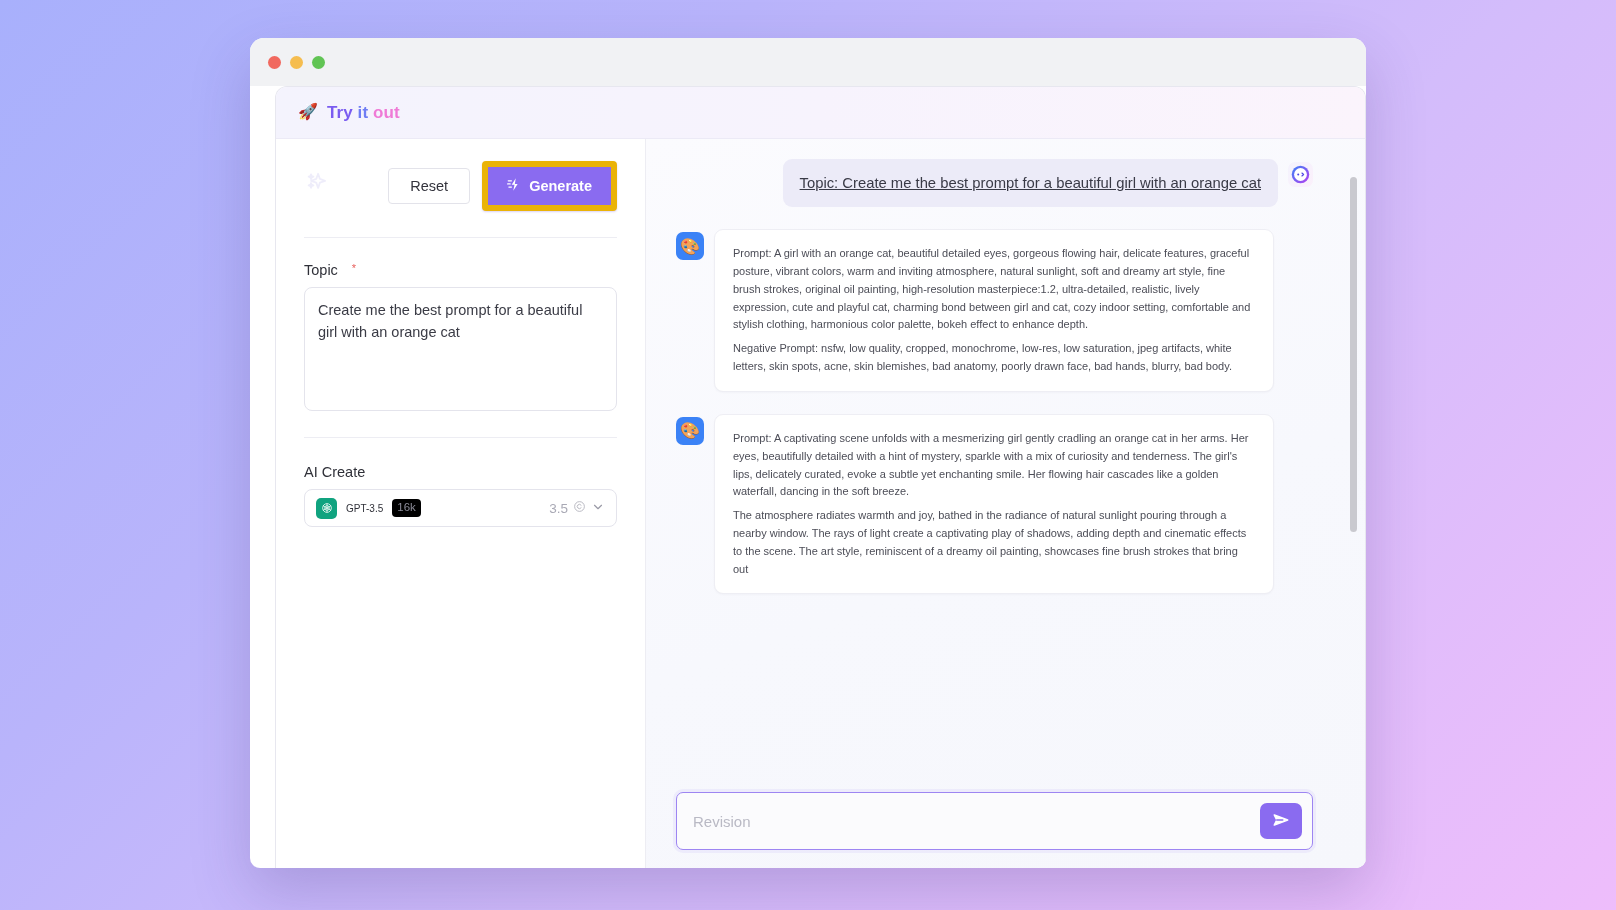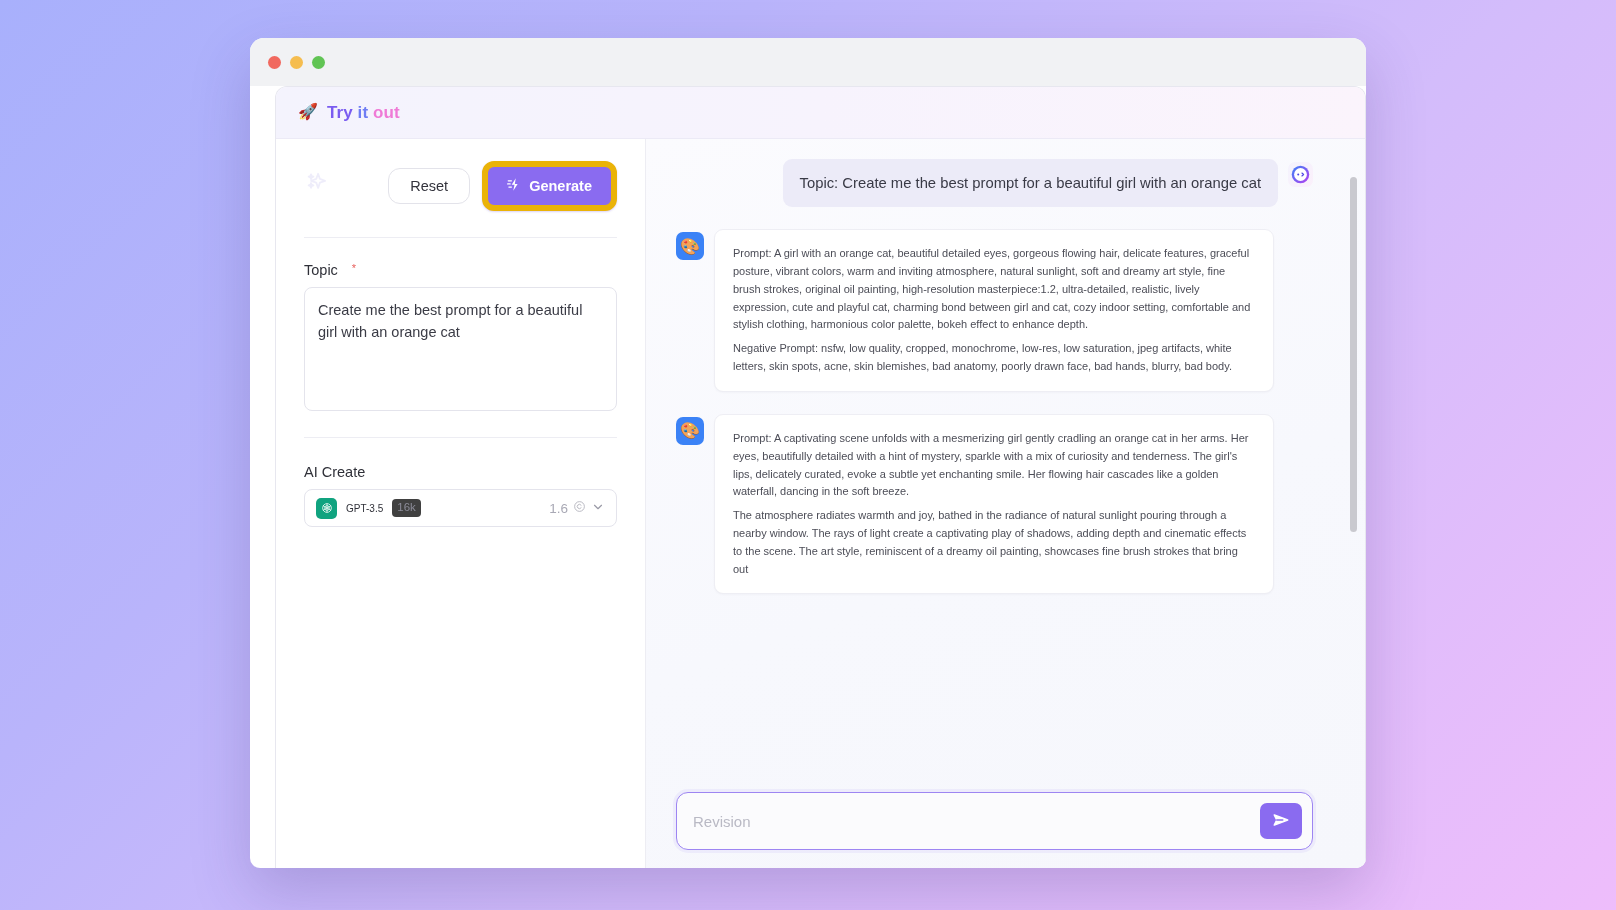--- a/index.html
+++ b/index.html
@@ -101,21 +101,21 @@
   .sparkle-icon {
     position: absolute;
     left: 0;
     top: 9px;
     opacity: .85;
   }
 
   .btn {
     font-family: "Liberation Sans", sans-serif;
     font-size: 14.5px;
-    border-radius: 12px;
+    border-radius: 4px;
     cursor: pointer;
     display: inline-flex;
     align-items: center;
     justify-content: center;
     gap: 7px;
     white-space: nowrap;
   }
   .btn-reset {
     background: #ffffff;
     border: 1px solid #e3e3ea;
@@ -184,21 +184,21 @@
   }
   .openai-logo {
     width: 21px; height: 21px;
     border-radius: 5px;
     background: #10a37f;
     display: flex; align-items: center; justify-content: center;
     flex: 0 0 21px;
   }
   .model-name { font-size: 10px; color: #2f3038; }
   .model-badge {
-    background: #404040;
+    background: #000000;
     color: #8b8b98;
     font-size: 11.5px;
     border-radius: 4px;
     padding: 2px 5px;
     line-height: 1.2;
   }
   .model-right {
     margin-left: auto;
     display: flex;
     align-items: center;
@@ -226,20 +226,21 @@
   .msg.bot  { justify-content: flex-start; align-items: flex-start; gap: 10px; }
 
   .bubble-user {
     background: #ecebf8;
     color: #393a46;
     border-radius: 9px;
     padding: 13px 17px;
     font-size: 14.8px;
     line-height: 1.5;
     max-width: 520px;
+    text-decoration: underline;
   }
   .bubble-bot {
     background: #ffffff;
     border: 1px solid #eeeef4;
     border-radius: 9px;
     padding: 15px 18px;
     font-size: 11px;
     line-height: 1.62;
     color: #4c4d57;
     max-width: 560px;
@@ -283,21 +284,21 @@
 
   
   .composer {
     position: absolute;
     left: 30px;
     right: 52px;
     bottom: 18px;
     height: 58px;
     background: #fbfbfd;
     border: 1.6px solid #9d85f2;
-    border-radius: 12px;
+    border-radius: 7px;
     display: flex;
     align-items: center;
     padding: 0 10px 0 16px;
     box-shadow: 0 0 0 3px rgba(157, 133, 242, .10);
   }
   .composer-input {
     flex: 1;
     border: none;
     outline: none;
     background: transparent;
@@ -382,21 +383,21 @@
           <span class="openai-logo">
             <svg width="14" height="14" viewBox="0 0 24 24" fill="none" stroke="#ffffff" stroke-width="1.3">
               <circle cx="12" cy="12" r="7.5"></circle>
               <circle cx="12" cy="12" r="4"></circle>
               <path d="M12 4.5 V19.5 M5 8 L19 16 M5 16 L19 8"></path>
             </svg>
           </span>
           <span class="model-name">GPT-3.5</span>
           <span class="model-badge">16k</span>
           <span class="model-right">
-            <span>1.6</span>
+            <span>3.5</span>
             <span>
               <svg width="13" height="13" viewBox="0 0 24 24" fill="none" stroke="#b0b0bb" stroke-width="1.6">
                 <circle cx="12" cy="12" r="9"></circle>
                 <path d="M15 9.5a4 4 0 1 0 0 5" stroke-linecap="round"></path>
               </svg>
             </span>
             <span>
               <svg width="14" height="14" viewBox="0 0 24 24" fill="none" stroke="#9a9aa6" stroke-width="2" stroke-linecap="round" stroke-linejoin="round">
                 <polyline points="6 9 12 15 18 9"></polyline>
               </svg>

